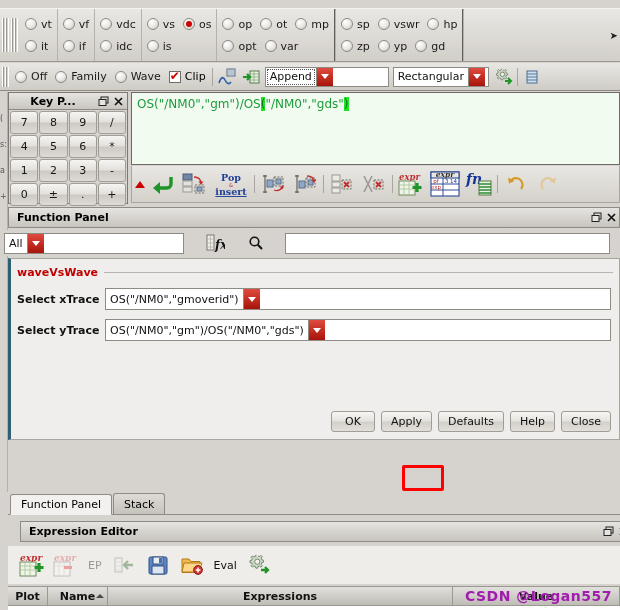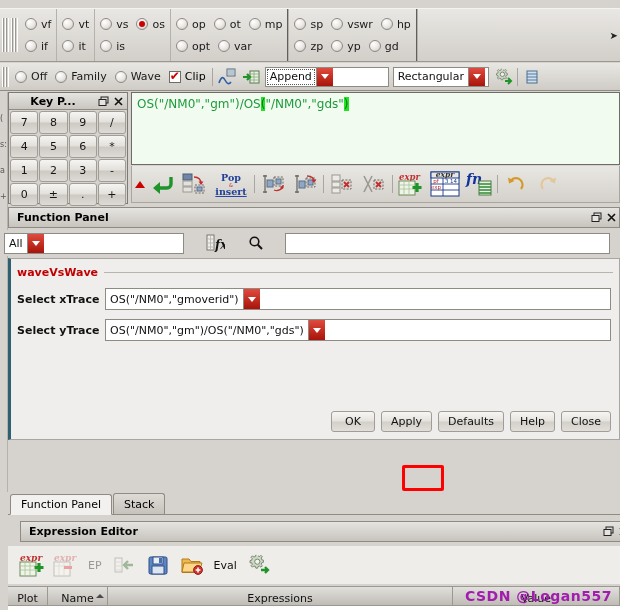--- a/index.html
+++ b/index.html
@@ -226,22 +226,22 @@
   .txtbtn { font-size: 11px; padding: 0 4px; color: #111; }
   .txtbtn.disabled { color: #9b9892; }
 
   #ee-header {
     position: absolute; left: 8px; top: 586px; width: 612px; height: 20px;
     display: flex; align-items: stretch;
     background: linear-gradient(#e2e0dc,#bfbcb6);
     border-top: 1px solid #9b9892; border-bottom: 1px solid #9b9892;
   }
   #ee-header .hcell {
-    display: flex; align-items: flex-end; justify-content: center;
-    border-right: 1px solid #9b9892; font-size: 11px; color: #111; position: relative;
+    display: flex; align-items: center; justify-content: center;
+    border-right: 1px solid #9b9892; font-size: 11px; color: #111; position: relative; font-weight: bold;
   }
   #ee-header .hcell .sortarw {
     position: absolute; right: 3px; top: 7px;
     width: 0; height: 0; border-left: 4px solid transparent;
     border-right: 4px solid transparent; border-bottom: 4px solid #4a4a4a;
   }
   #ee-rows { position: absolute; left: 8px; top: 606px; width: 612px; height: 4px; background: #fff; }
 
   .watermark {
     position: absolute; right: 8px; top: 588px;
@@ -263,41 +263,55 @@
 <div id="app">
 
   <div id="toolstrip-top">
     <div class="grip"></div>
     <div class="grip"></div>
     <div id="top-groups" style="display:flex;align-items:stretch;">
         <div class="colgroup">
           <div class="rowslot">
             <div class="radio">
               <span class="dot"></span>
+              <span class="lbl">vt</span>
+            </div>
+          </div>
+          <div class="rowslot">
+            <div class="radio">
+              <span class="dot"></span>
+              <span class="lbl">it</span>
+            </div>
+          </div>
+        </div>
+        <div class="colgroup">
+          <div class="rowslot">
+            <div class="radio">
+              <span class="dot"></span>
               <span class="lbl">vf</span>
             </div>
           </div>
           <div class="rowslot">
             <div class="radio">
               <span class="dot"></span>
               <span class="lbl">if</span>
             </div>
           </div>
         </div>
         <div class="colgroup">
           <div class="rowslot">
             <div class="radio">
               <span class="dot"></span>
-              <span class="lbl">vt</span>
-            </div>
-          </div>
-          <div class="rowslot">
-            <div class="radio">
-              <span class="dot"></span>
-              <span class="lbl">it</span>
+              <span class="lbl">vdc</span>
+            </div>
+          </div>
+          <div class="rowslot">
+            <div class="radio">
+              <span class="dot"></span>
+              <span class="lbl">idc</span>
             </div>
           </div>
         </div>
         <div class="colgroup">
           <div class="rowslot">
             <div class="radio">
               <span class="dot"></span>
               <span class="lbl">vs</span>
             </div>
             <div class="radio on">

